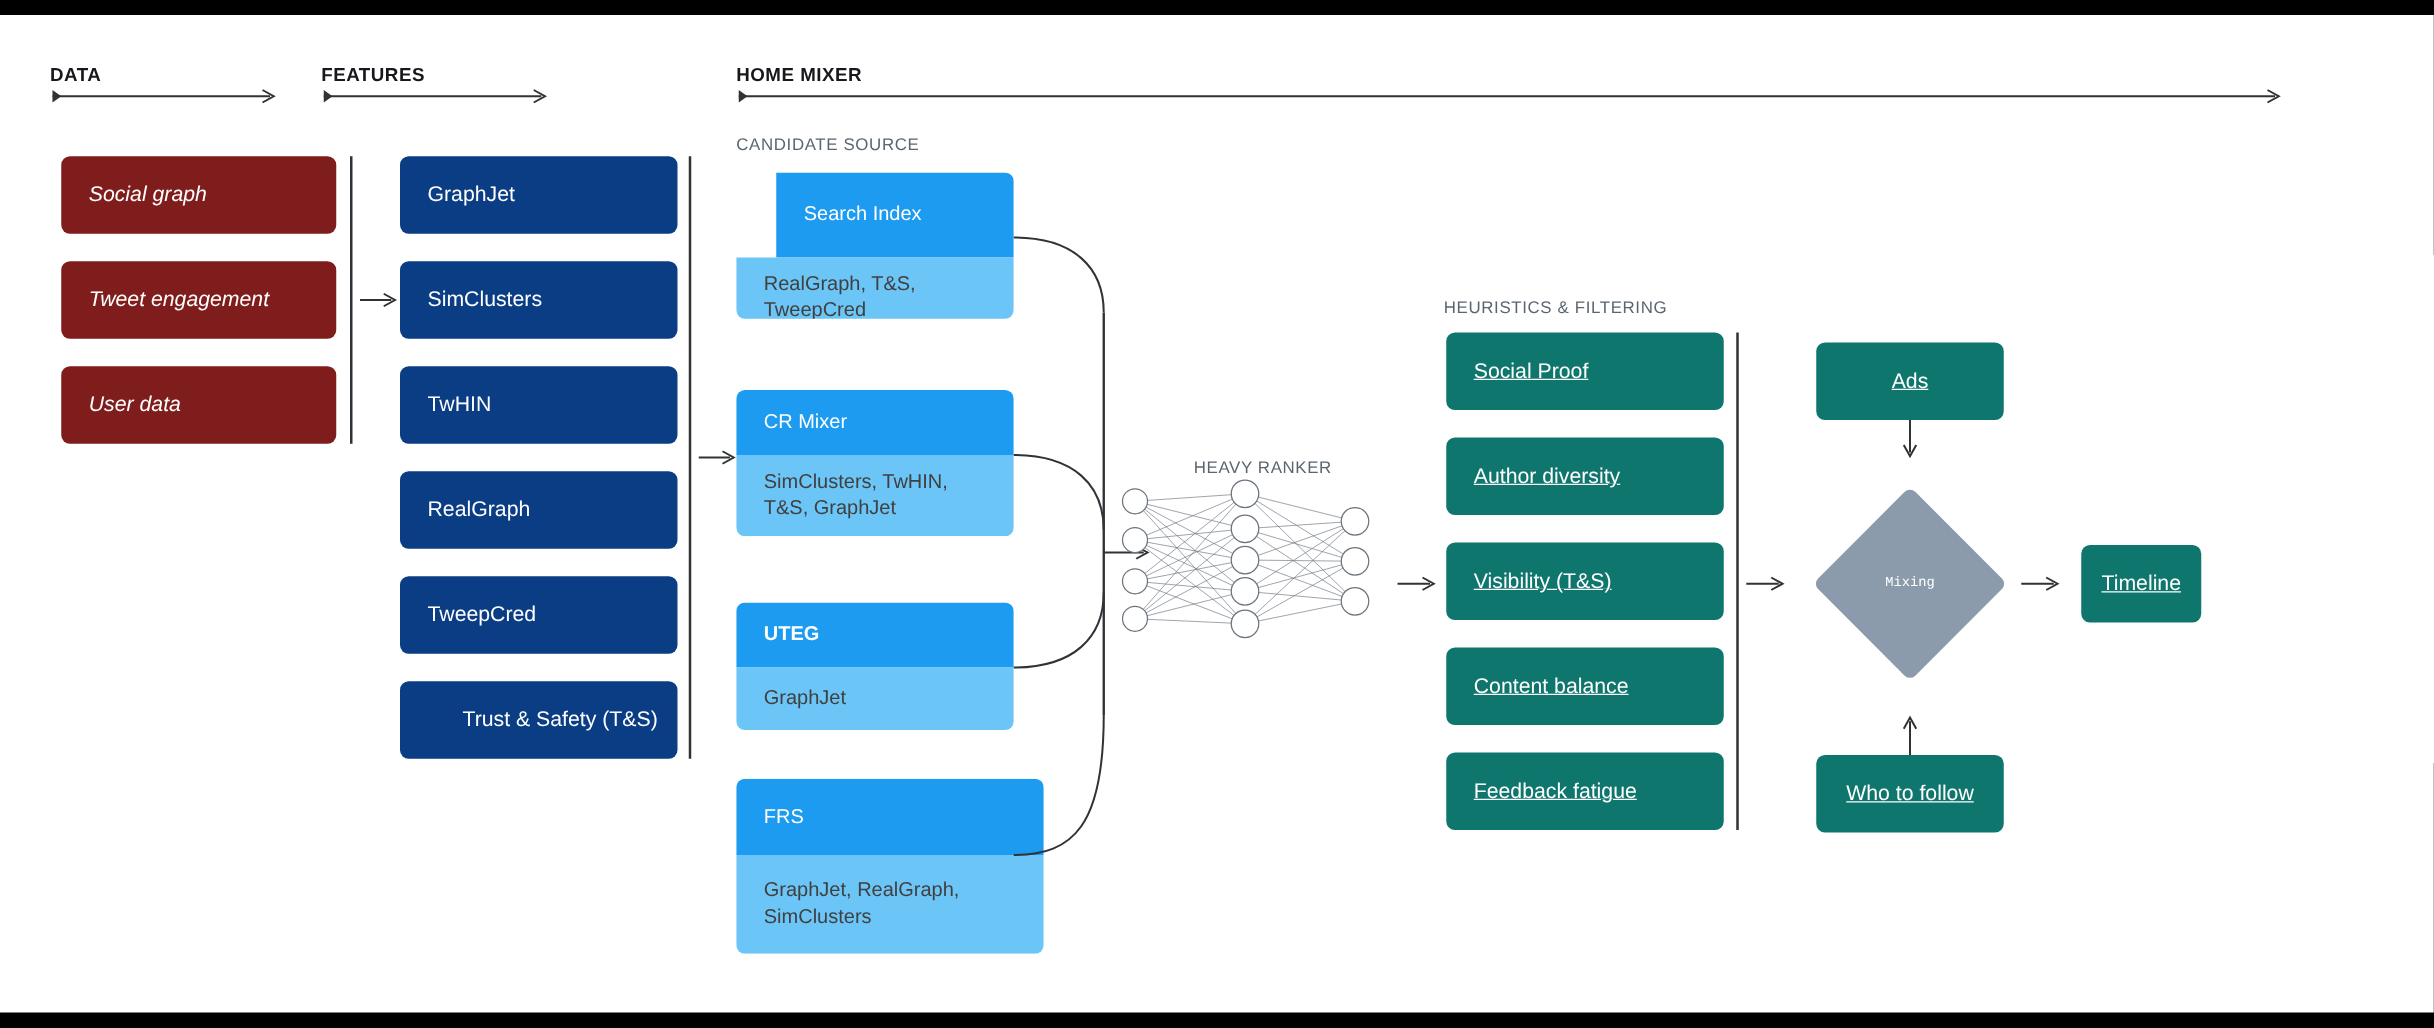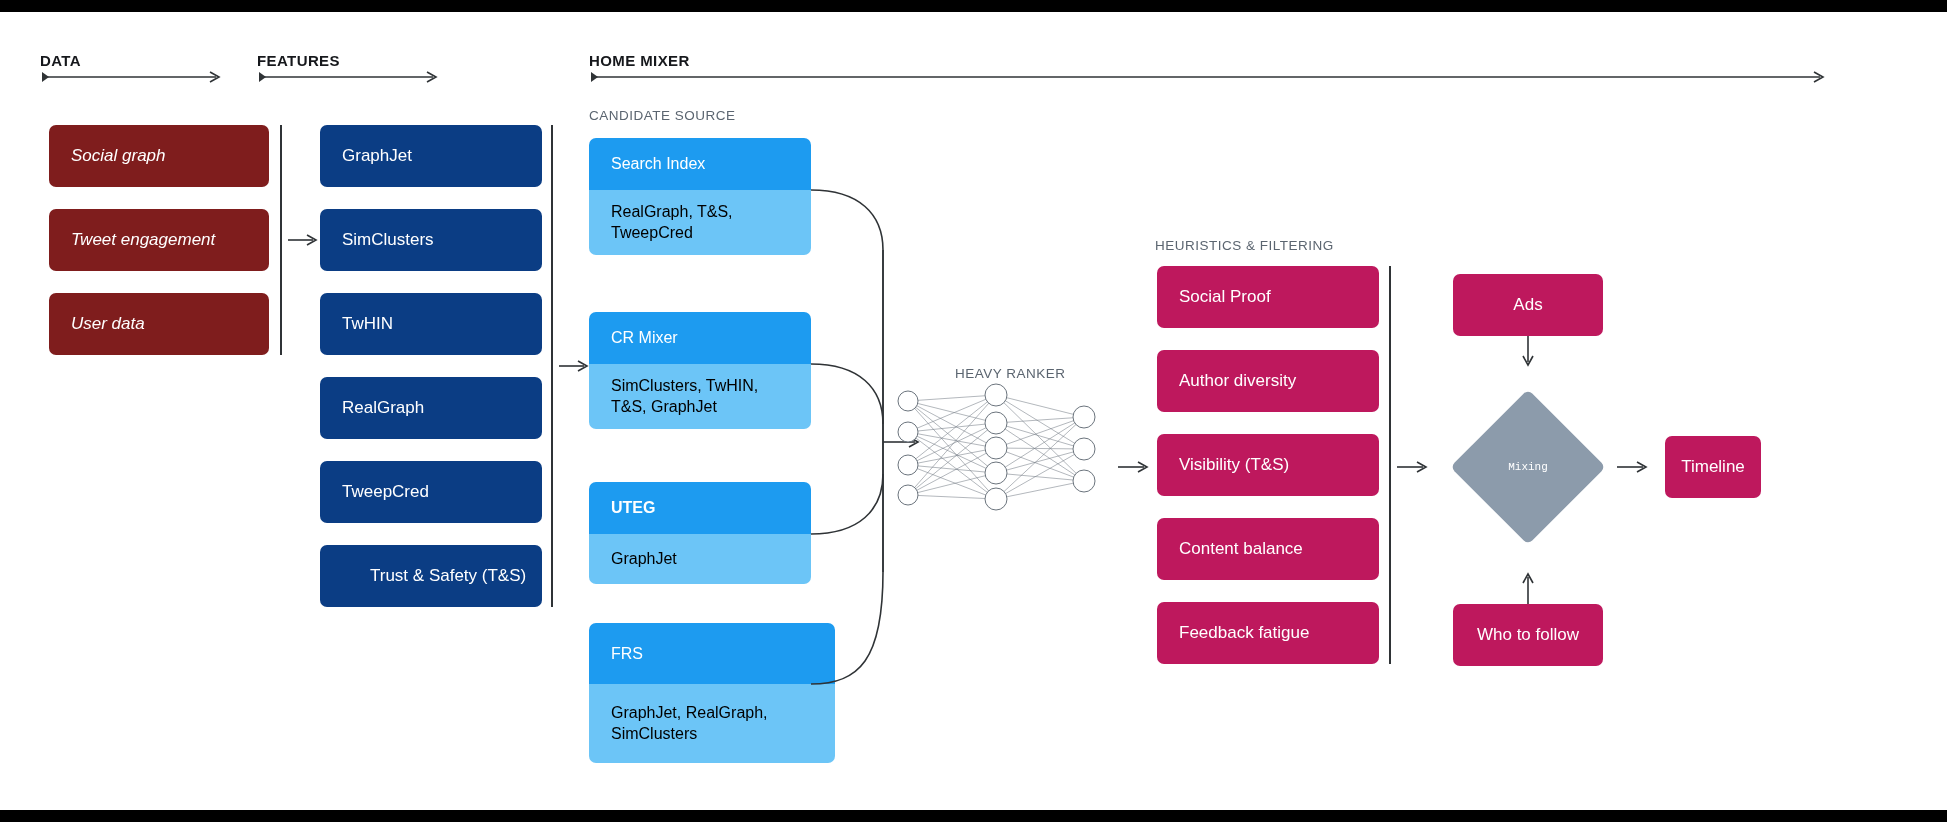--- a/index.html
+++ b/index.html
@@ -48,30 +48,30 @@
     align-items: center;
     font-size: 17px;
     line-height: 1.25;
   }
   .box .lbl { padding-left: 22px; padding-right: 12px; }
   .box.center { justify-content: center; }
   .box.center .lbl { padding: 0 14px; text-align: center; }
 
   .blue-dark  { background: #0b3d84; }
   .blue-mid   { background: #7f1d1d; font-style: italic; }
-  .blue-light { background: #be185d; }
+  .blue-light { background: #0f766e; text-decoration: underline; }
 
   
   .cs-card { position: absolute; border-radius: 7px; overflow: hidden; }
   .cs-head {
     background: #1d9bf0; color: #fff; font-size: 16px;
     display: flex; align-items: center; padding-left: 22px;
   }
   .cs-body {
-    background: #6cc5f7; color: #000000; font-size: 16px; line-height: 1.28;
+    background: #6cc5f7; color: #404040; font-size: 16px; line-height: 1.28;
     display: flex; align-items: center; padding-left: 22px; padding-right: 10px;
   }
 
   
   .vdiv { position: absolute; width: 2px; background: #2f3336; }
 
   
   .conn { position: absolute; }
   .conn svg { display:block; overflow: visible; }
 
@@ -185,21 +185,21 @@
   <div class="vdiv" style="left:551px; top:113px; height:482px;"></div>
 
   <div class="conn" style="left:559px; top:347px;">
     <svg width="32" height="14" viewBox="0 0 32 14">
       <path d="M0 7 L25 7" stroke="#2f3336" stroke-width="1.6" fill="none"></path>
       <path d="M19 2 L28 7 L19 12" stroke="#2f3336" stroke-width="1.6" fill="none"></path>
     </svg>
   </div>
 
   <div class="cs-card" style="left:589px; top:126px; width:222px; height:117px;">
-    <div class="cs-head" style="height:52px;">Search Index</div>
+    <div class="cs-head" style="height:68px;margin-left:32px;">Search Index</div>
     <div class="cs-body" style="height:65px; white-space:pre-line;">RealGraph, T&amp;S,
 TweepCred</div>
   </div>
 
   <div class="cs-card" style="left:589px; top:300px; width:222px; height:117px;">
     <div class="cs-head" style="height:52px;">CR Mixer</div>
     <div class="cs-body" style="height:65px; white-space:pre-line;">SimClusters, TwHIN,
 T&amp;S, GraphJet</div>
   </div>
 

